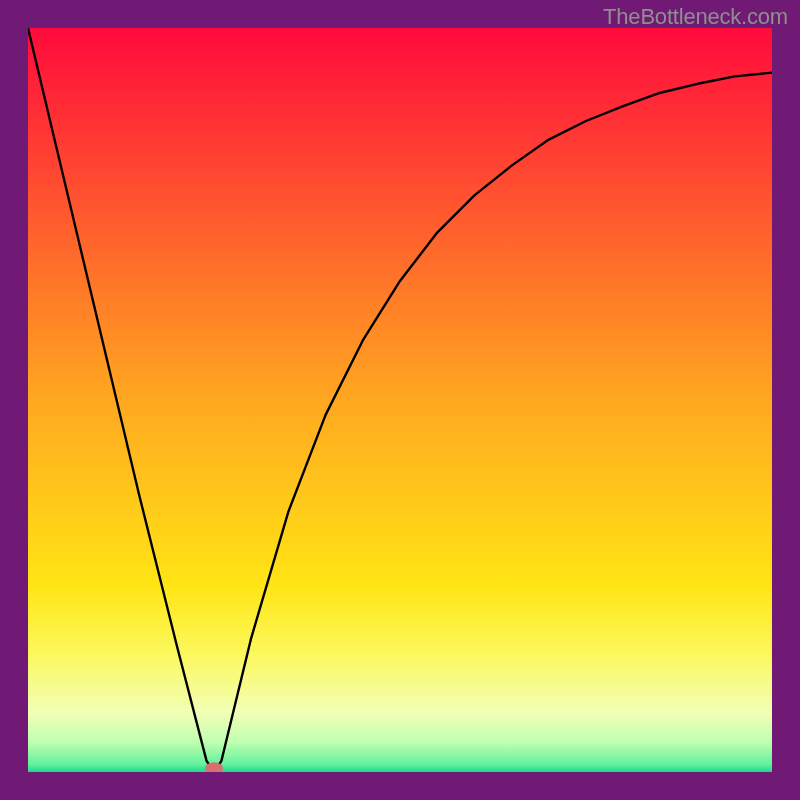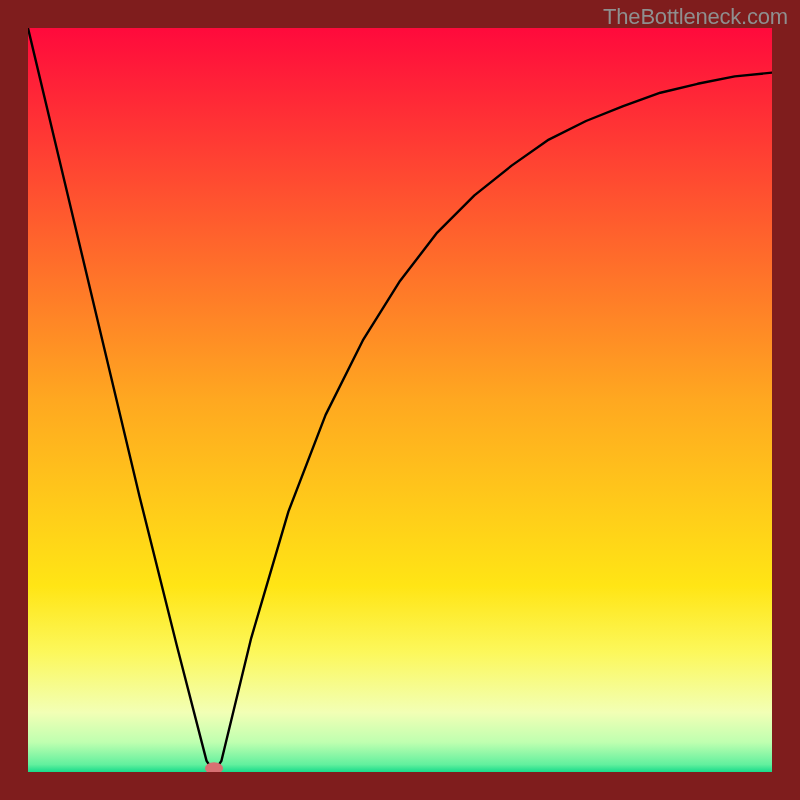--- a/index.html
+++ b/index.html
@@ -1,21 +1,21 @@
 <!DOCTYPE html>
 <html><head>
 <meta charset="utf-8">
 <style>
   * { margin: 0; padding: 0; box-sizing: border-box; }
   html, body { width: 800px; height: 800px; background: #000; overflow: hidden; }
   .frame {
     position: absolute;
     top: 0; left: 0;
     width: 800px; height: 800px;
-    background: #7f1d1d;
+    background: #701a75;
   }
   .plot-area {
     position: absolute;
     top: 28px;
     left: 28px;
     width: 744px;
     height: 744px;
     
     background: linear-gradient(
       to bottom,

